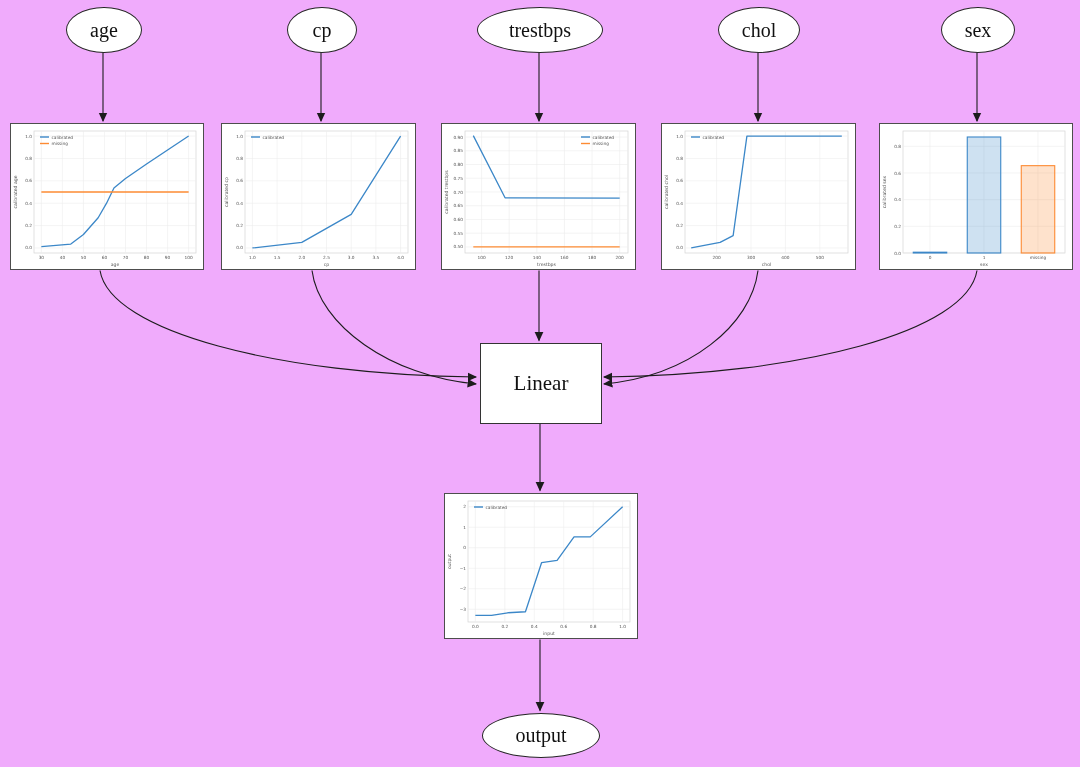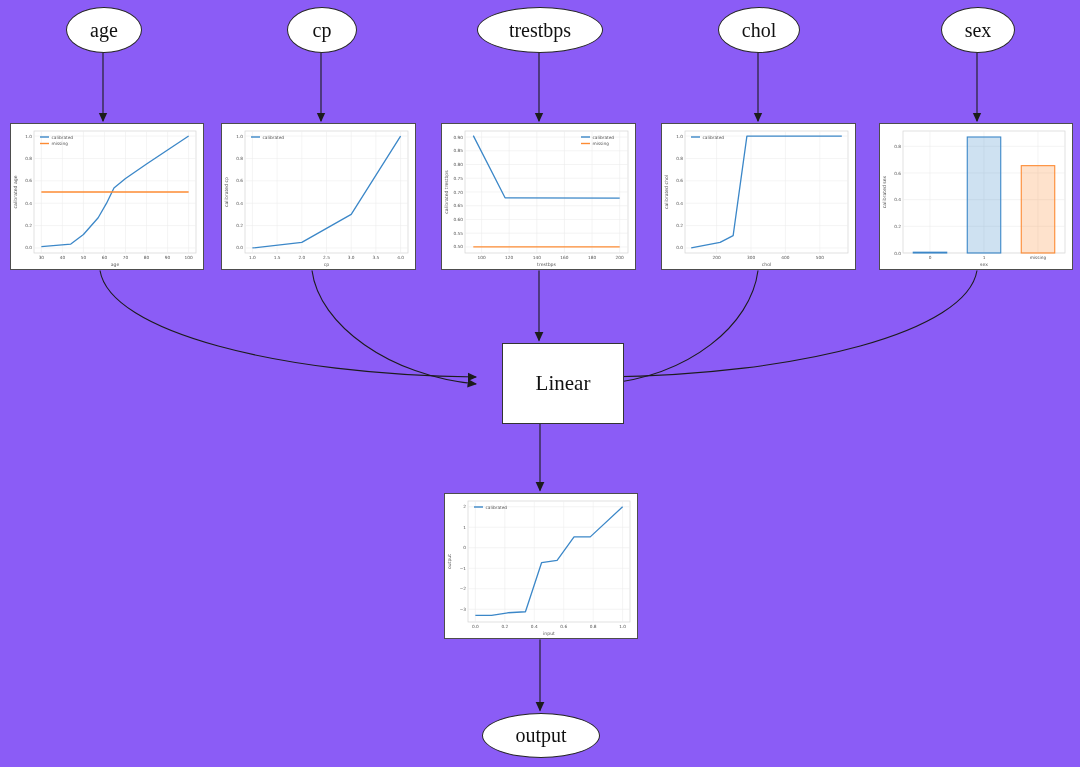--- a/index.html
+++ b/index.html
@@ -1,16 +1,16 @@
 <!DOCTYPE html>
 <html><head>
 <meta charset="utf-8">
 <style>
   html,body{margin:0;padding:0;background:#ffffff;}
-  .canvas{position:relative;width:1080px;height:767px;background:#8b5cf6;overflow:hidden;
+  .canvas{position:relative;width:1080px;height:767px;background:#f0abfc;overflow:hidden;
           font-family:"Liberation Sans",sans-serif;}
   #edge-layer{position:absolute;left:0;top:0;width:1080px;height:767px;z-index:1;}
   .node-ellipse{position:absolute;z-index:2;border:1.2px solid #262626;border-radius:50%;
                 background:#ffffff;display:flex;align-items:center;justify-content:center;
                 font-family:"Liberation Serif",serif;font-size:20px;color:#111;}
   .node-box{position:absolute;z-index:2;border:1.3px solid #333333;background:#ffffff;
             display:flex;align-items:center;justify-content:center;
             font-family:"Liberation Serif",serif;font-size:21px;color:#111;}
   .plot-node{position:absolute;z-index:2;border:1px solid #4d4d4d;background:#ffffff;}
   .plot-node svg{display:block;}
@@ -228,21 +228,21 @@
         <text x="21" y="50.5" text-anchor="end" font-size="4.3" fill="#555555" font-family="&quot;DejaVu Sans&quot;,sans-serif">0.6</text>
         <text x="21" y="23.833333333333343" text-anchor="end" font-size="4.3" fill="#555555" font-family="&quot;DejaVu Sans&quot;,sans-serif">0.8</text>
         <rect x="33.260000000000005" y="128.2" width="33.480000000000004" height="0.8000000000000114" fill="#3b87c8" fill-opacity="0.25" stroke="#3b87c8" stroke-width="1.1"></rect>
         <rect x="87.26" y="13" width="33.480000000000004" height="116" fill="#3b87c8" fill-opacity="0.25" stroke="#3b87c8" stroke-width="1.1"></rect>
         <rect x="141.26" y="41.66666666666667" width="33.48000000000002" height="87.33333333333333" fill="#fd8b33" fill-opacity="0.25" stroke="#fd8b33" stroke-width="1.1"></rect>
         <text x="104" y="142" font-size="4.6" fill="#555555" font-family="&quot;DejaVu Sans&quot;,sans-serif" text-anchor="middle">sex</text>
         <text x="6" y="68" transform="rotate(-90 6 68)" font-size="4.6" fill="#555555" font-family="&quot;DejaVu Sans&quot;,sans-serif" text-anchor="middle">calibrated sex</text>
       </svg>
   </div>
 
-  <div class="node-box" style="left:480px;top:343px;width:120px;height:79px;margin-left:22px;">
+  <div class="node-box" style="left:480px;top:343px;width:120px;height:79px;">
     <span>Linear</span>
   </div>
 
   <div class="plot-node" style="left:444px;top:493px;">
     <svg width="192" height="144">
         <rect x="23" y="7" width="162" height="121" fill="#ffffff" stroke="#d4d4d4" stroke-width="0.7"></rect>
         <line x1="23" x2="185" y1="115.28474576271186" y2="115.28474576271186" stroke="#ededed" stroke-width="0.6"></line>
         <line x1="23" x2="185" y1="94.77627118644068" y2="94.77627118644068" stroke="#ededed" stroke-width="0.6"></line>
         <line x1="23" x2="185" y1="74.26779661016948" y2="74.26779661016948" stroke="#ededed" stroke-width="0.6"></line>
         <line x1="23" x2="185" y1="53.7593220338983" y2="53.7593220338983" stroke="#ededed" stroke-width="0.6"></line>

